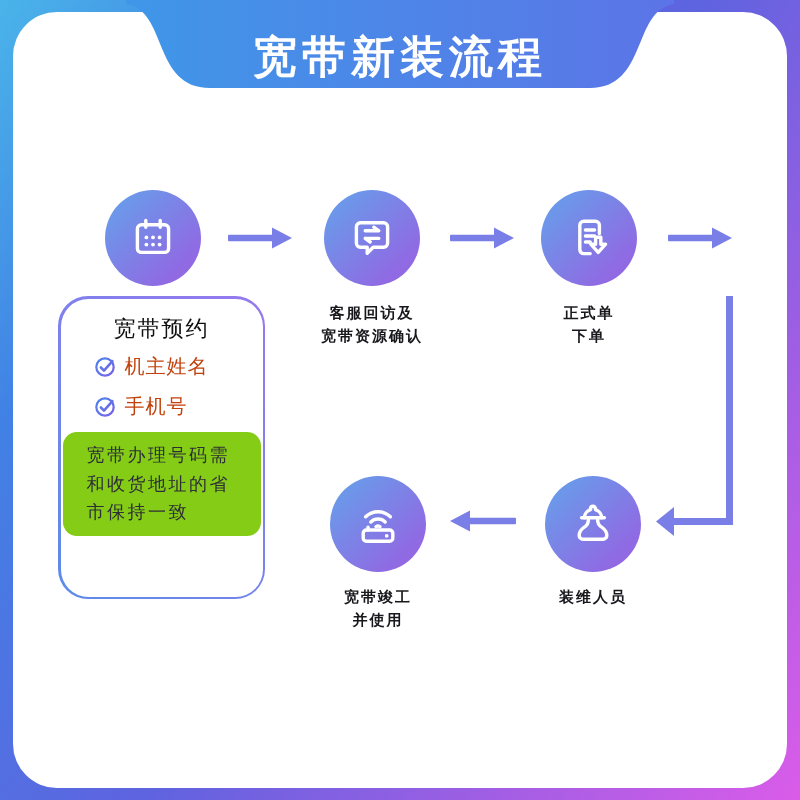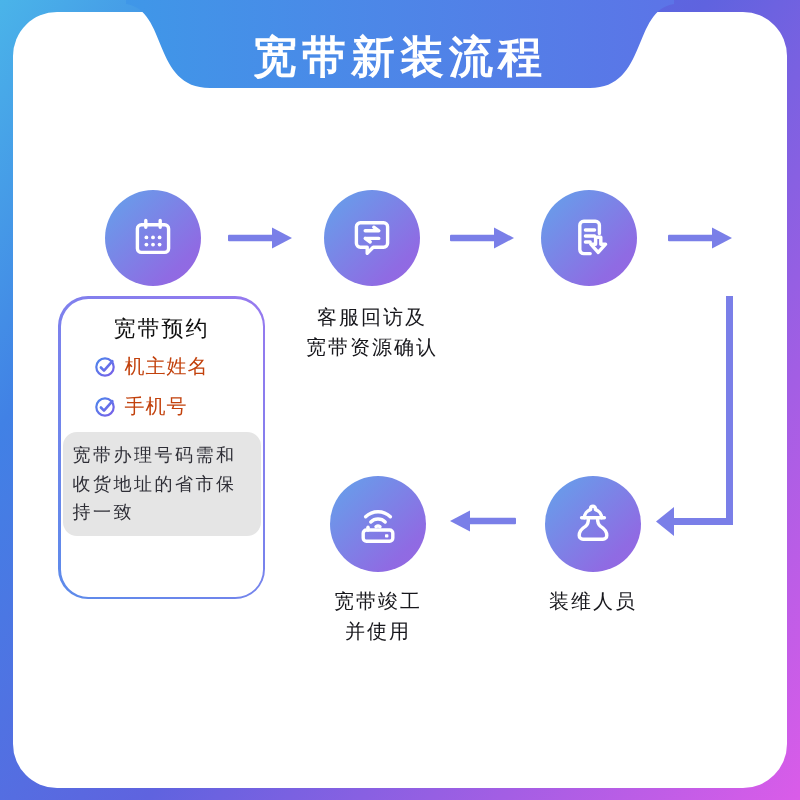--- a/index.html
+++ b/index.html
@@ -23,21 +23,21 @@
     display:flex;align-items:center;justify-content:center;
   }
   .c1{left:105px;top:190px;} .c2{left:324px;top:190px;} .c3{left:541px;top:190px;}
   .c4{left:545px;top:476px;} .c5{left:330px;top:476px;}
   .arrow{position:absolute;}
   .a1{left:228px;top:225px;} .a2{left:450px;top:225px;} .a3{left:668px;top:225px;}
   .a4{left:450px;top:508px;}
   .connector{left:656px;top:296px;}
   .step-label{
     position:absolute;width:224px;text-align:center;color:#17171C;
-    font-size:20px;line-height:1.5;letter-spacing:2px;
+    font-size:15px;line-height:1.5;letter-spacing:2px;font-weight:bold;
   }
   .l2{left:260px;top:302px;} .l3{left:477px;top:302px;}
   .l4{left:481px;top:586px;} .l5{left:266px;top:586px;}
   .info-box-border{
     position:absolute;left:58px;top:296px;width:207px;height:303px;
     padding:0;border-radius:30px;box-sizing:border-box;
     background:linear-gradient(45deg,#5C8BEA 0%,#9779EF 100%);
   }
   .info-box{
     position:absolute;left:2.5px;top:2.5px;right:2.5px;bottom:2.5px;
@@ -49,21 +49,21 @@
   }
   .check-row{
     display:flex;align-items:center;height:30px;margin:0 0 10px 32px;
   }
   .check-row svg{flex:0 0 auto;}
   .check-label{
     color:#c2410c;font-size:20px;letter-spacing:1px;margin-left:8px;white-space:nowrap;
   }
   .note-box{
     margin:6px auto 0 auto;width:198px;box-sizing:border-box;
-    background:#e5e5e5;border-radius:14px;padding:9px 10px;
+    background:#84cc16;border-radius:14px;padding:9px 24px;
     color:#2E2E36;font-size:18px;line-height:1.6;letter-spacing:2.5px;
   }
   .line{display:block;}
 </style>
 </head>
 <body>
 
 <div id="stage">
 
   <svg width="0" height="0" style="position:absolute" aria-hidden="true">
@@ -180,20 +180,24 @@
       </div>
 
       <div class="note-box">宽带办理号码需和收货地址的省市保持一致</div>
     </div>
   </div>
 
   <div class="step-label l2">
     <span class="line">客服回访及</span>
     <span class="line">宽带资源确认</span>
   </div>
+  <div class="step-label l3">
+    <span class="line">正式单</span>
+    <span class="line">下单</span>
+  </div>
   <div class="step-label l4">
     <span class="line">装维人员</span>
   </div>
   <div class="step-label l5">
     <span class="line">宽带竣工</span>
     <span class="line">并使用</span>
   </div>
 
 </div>
 

